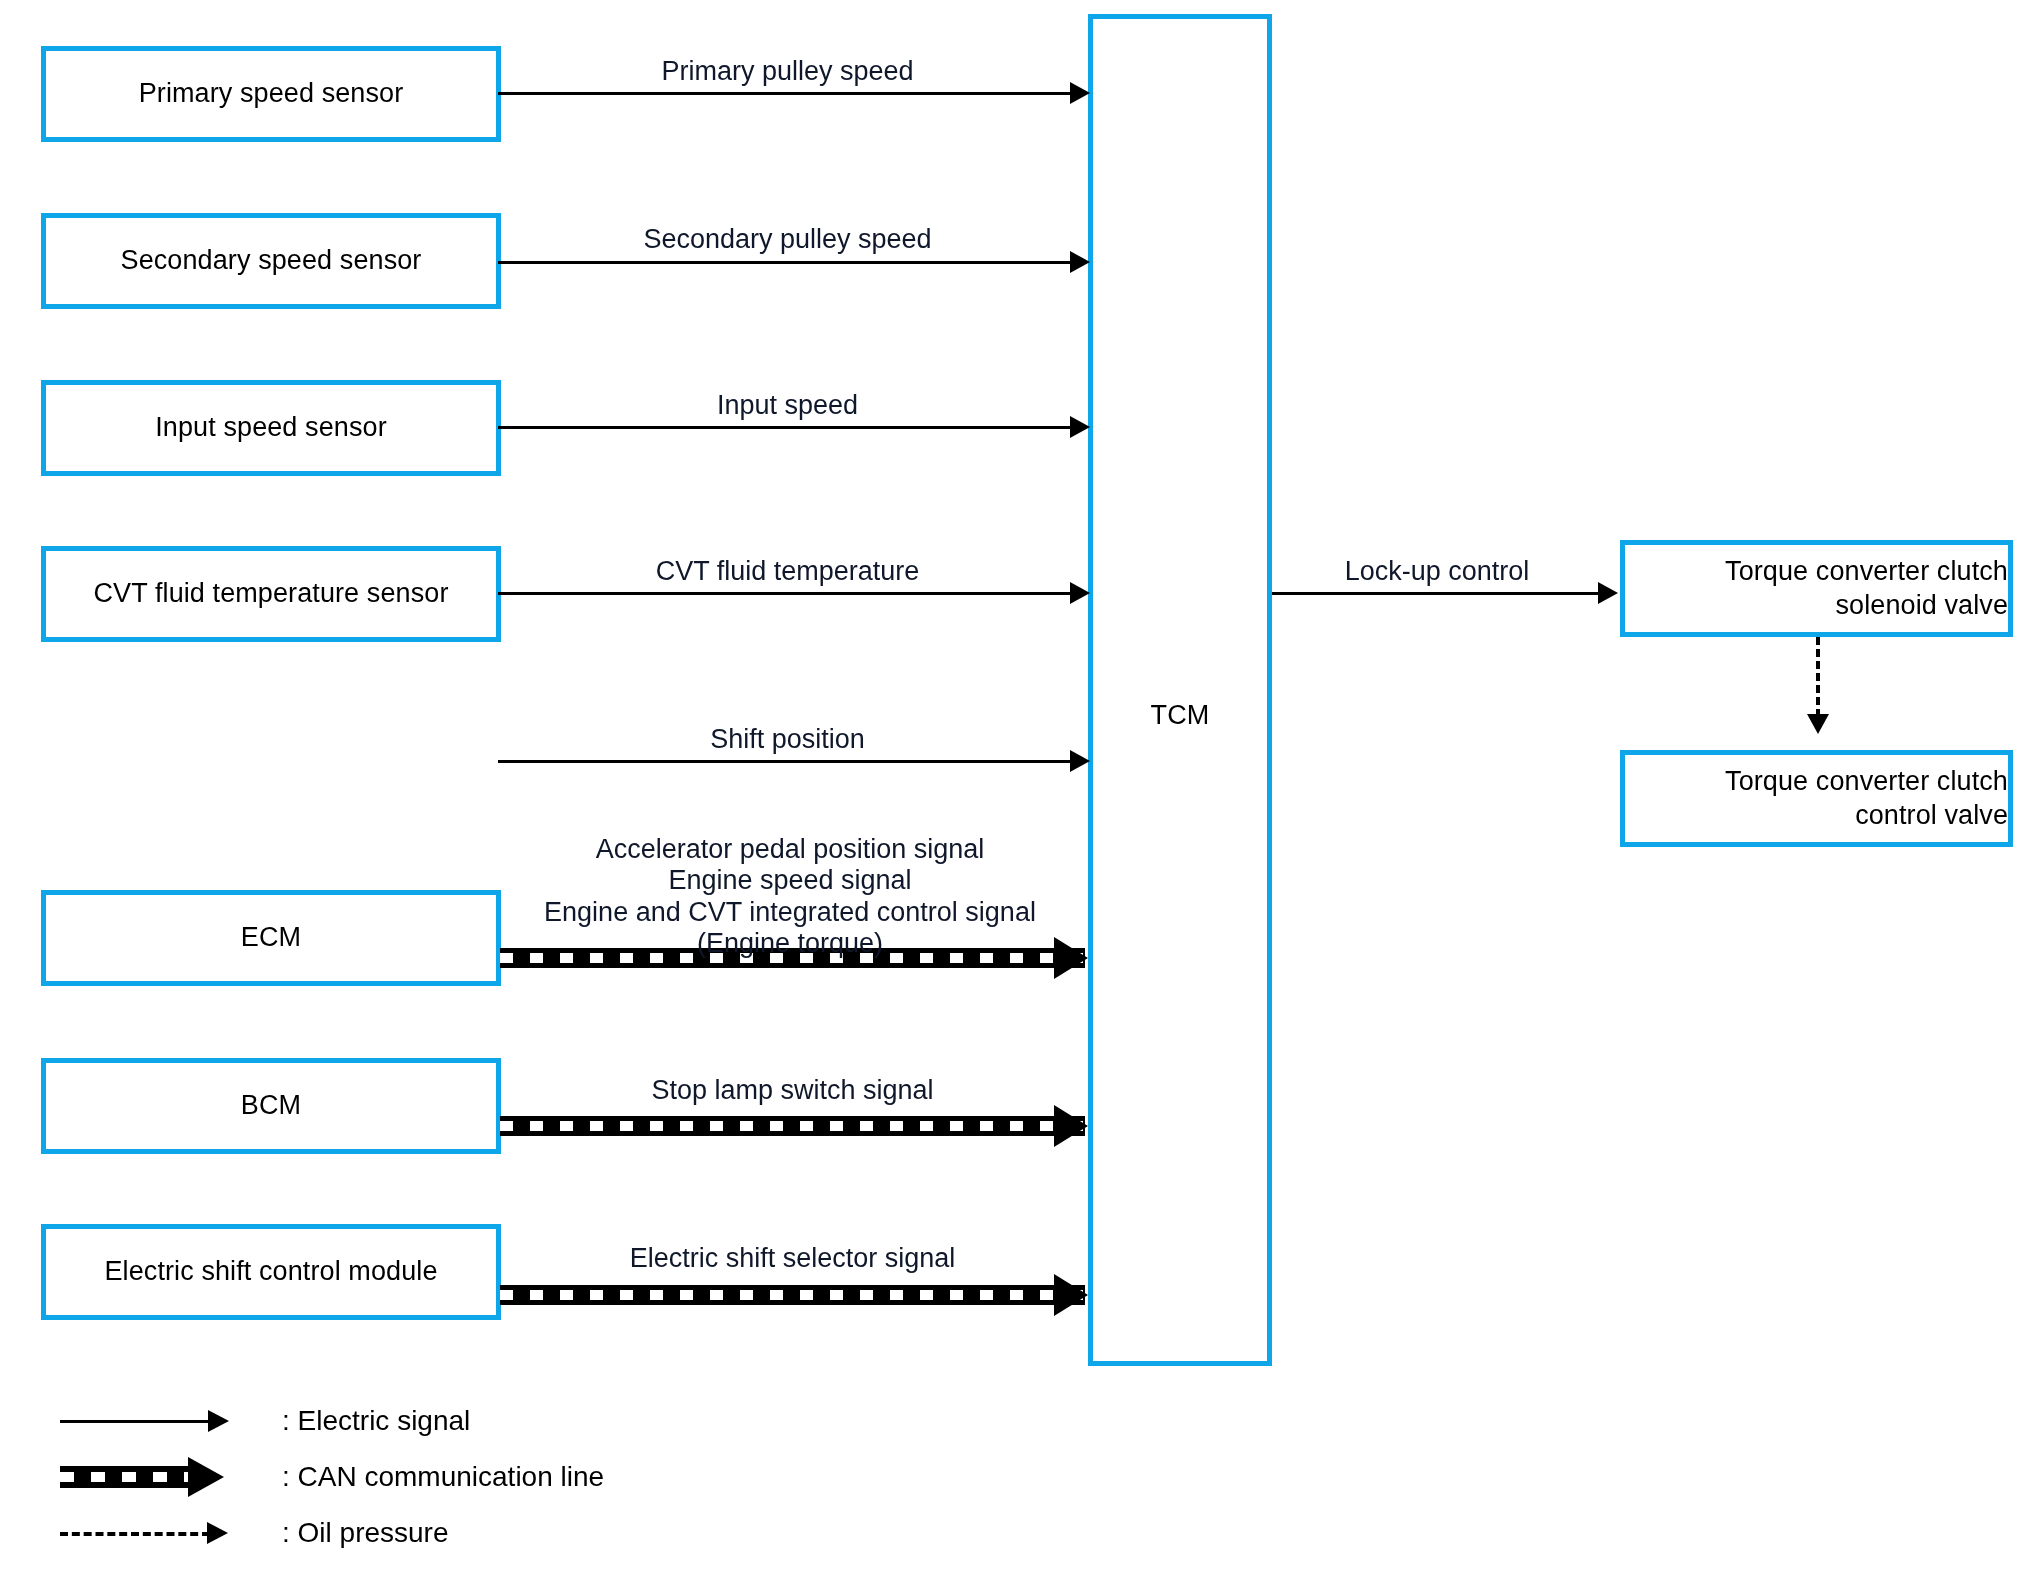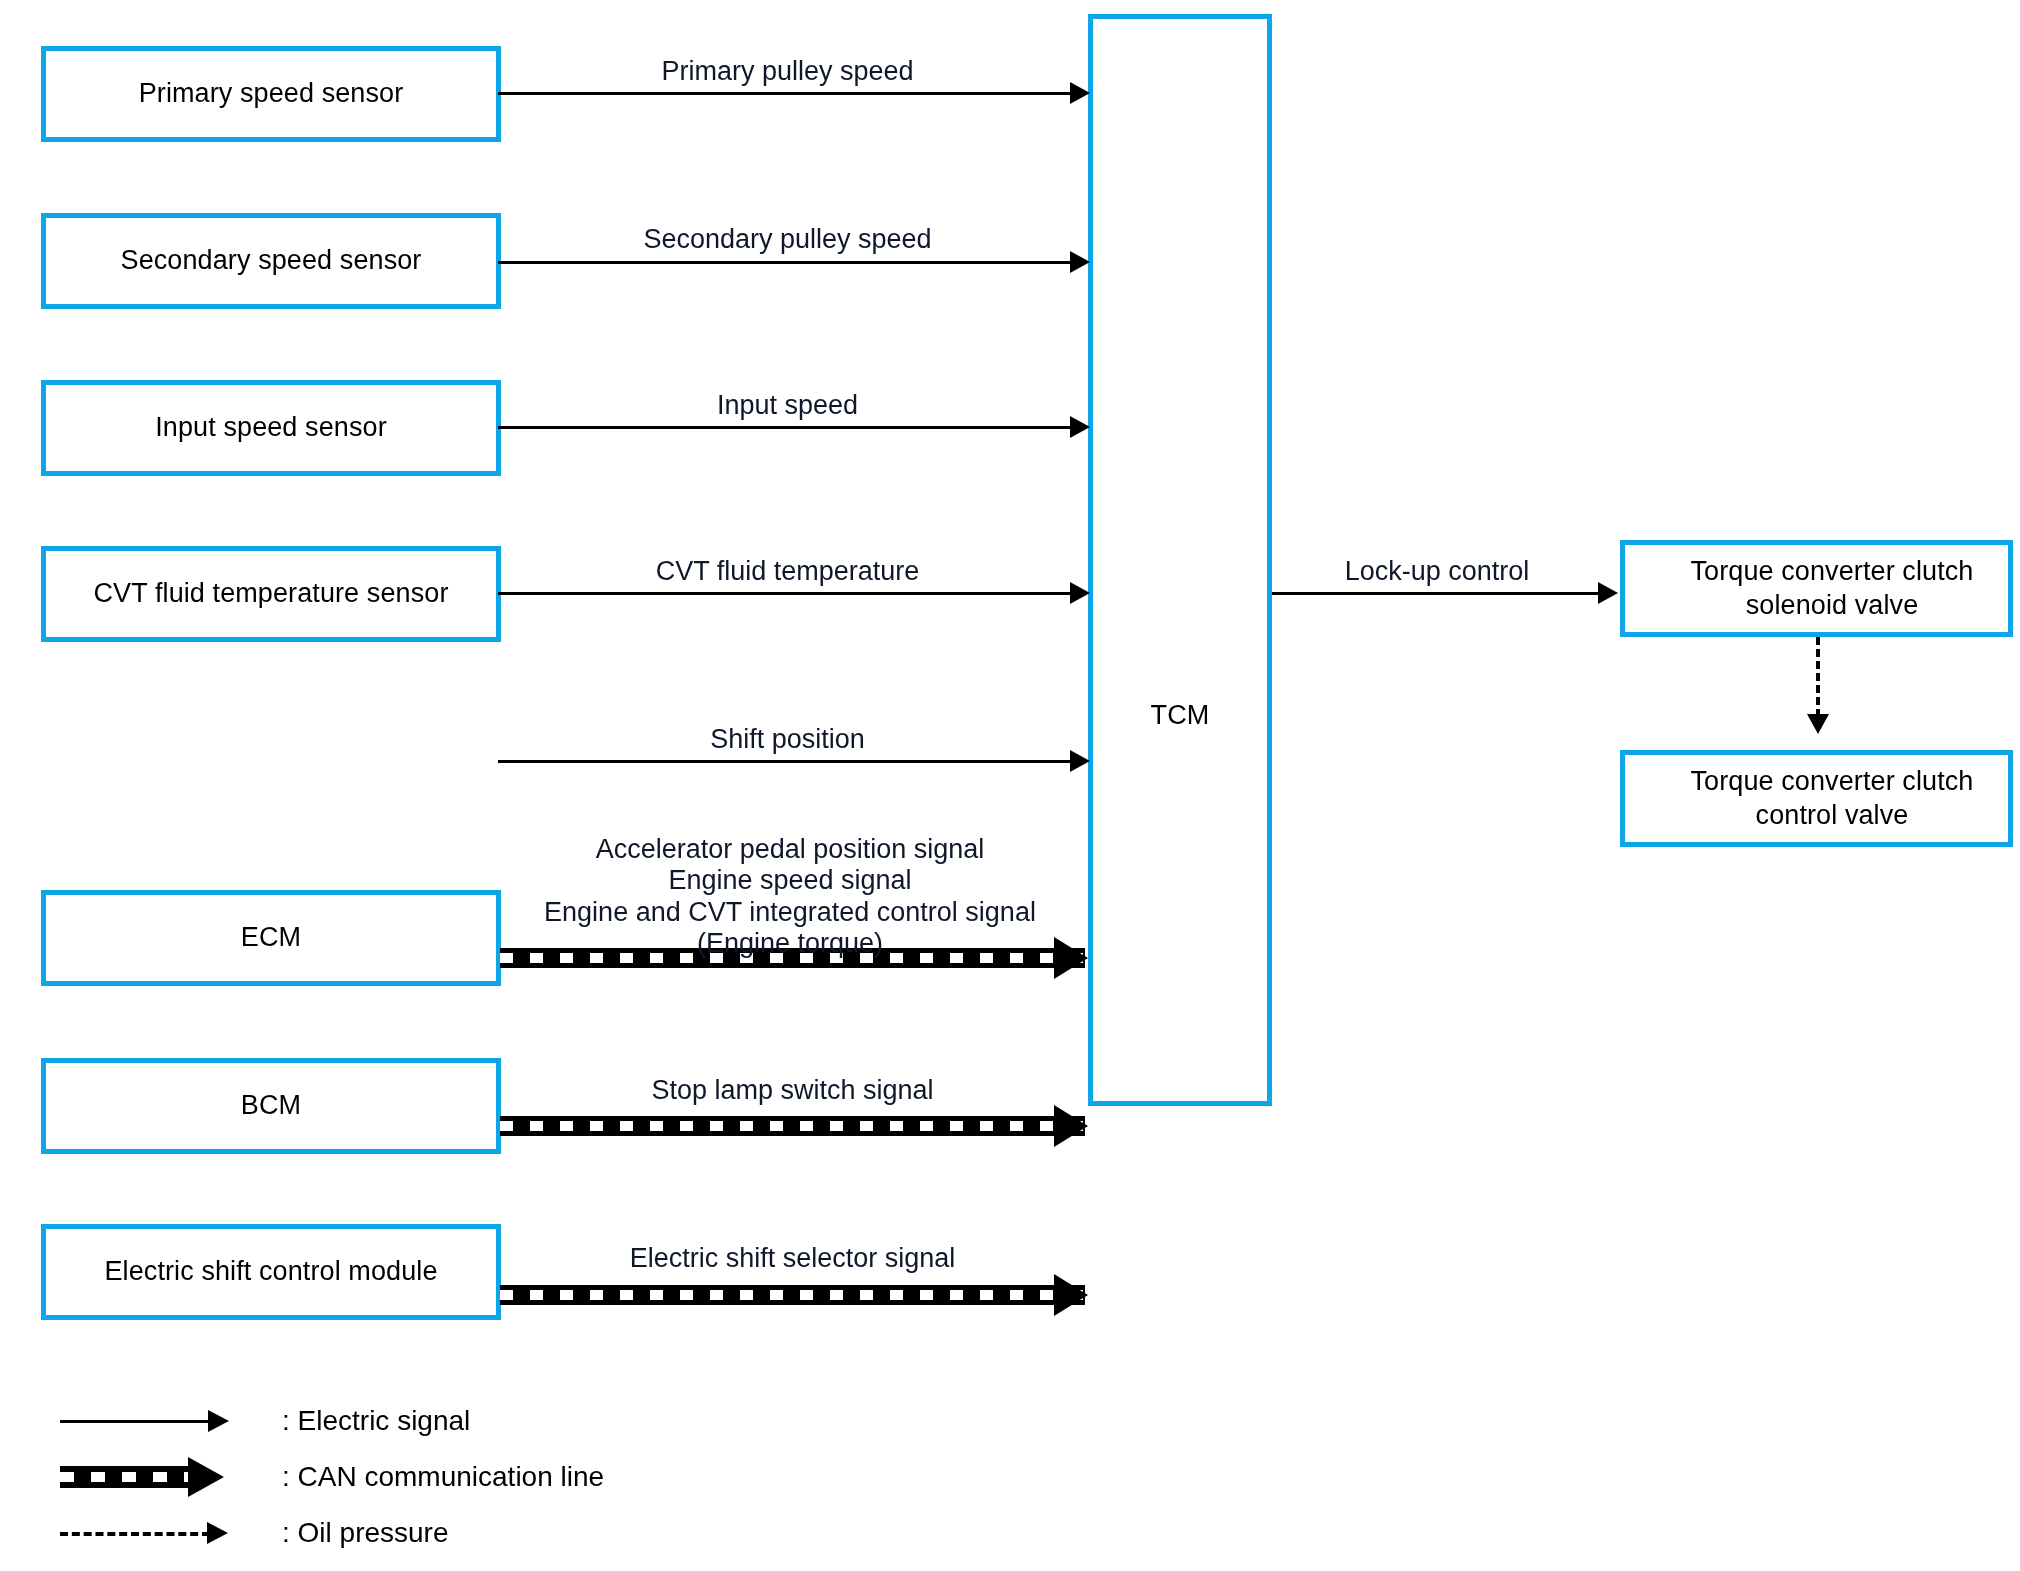--- a/index.html
+++ b/index.html
@@ -30,21 +30,21 @@
     font-size: 27px;
     line-height: 1.25;
     letter-spacing: 0.1px;
   }
   .box.center {
     justify-content: center;
     text-align: center;
   }
   .box.left {
     justify-content: flex-start;
-    text-align: center;
+    text-align: right;
     padding-left: 31px;
   }
 
   
   .edge-label {
     position: absolute;
     font-size: 27px;
     line-height: 1.16;
     text-align: center;
     white-space: pre-line;
@@ -214,21 +214,21 @@
   </div>
 
   <div class="box center" style="left:41px; top:1058px; width:460px; height:96px;">
     <span>BCM</span>
   </div>
 
   <div class="box center" style="left:41px; top:1224px; width:460px; height:96px;">
     <span>Electric shift control module</span>
   </div>
 
-  <div class="box center" style="left:1088px; top:14px; width:184px; height:1092px;padding-left:13px;">
+  <div class="box center" style="left:1088px; top:14px; width:184px; height:1352px;padding-left:13px;">
     <span style="position:absolute; top:680px; left:0; width:100%; text-align:center;">TCM</span>
   </div>
 
   <div class="box left" style="left:1620px; top:540px; width:393px; height:97px;">
     <span>Torque converter clutch solenoid valve</span>
   </div>
 
   <div class="box left" style="left:1620px; top:750px; width:393px; height:97px;">
     <span>Torque converter clutch control valve</span>
   </div>

